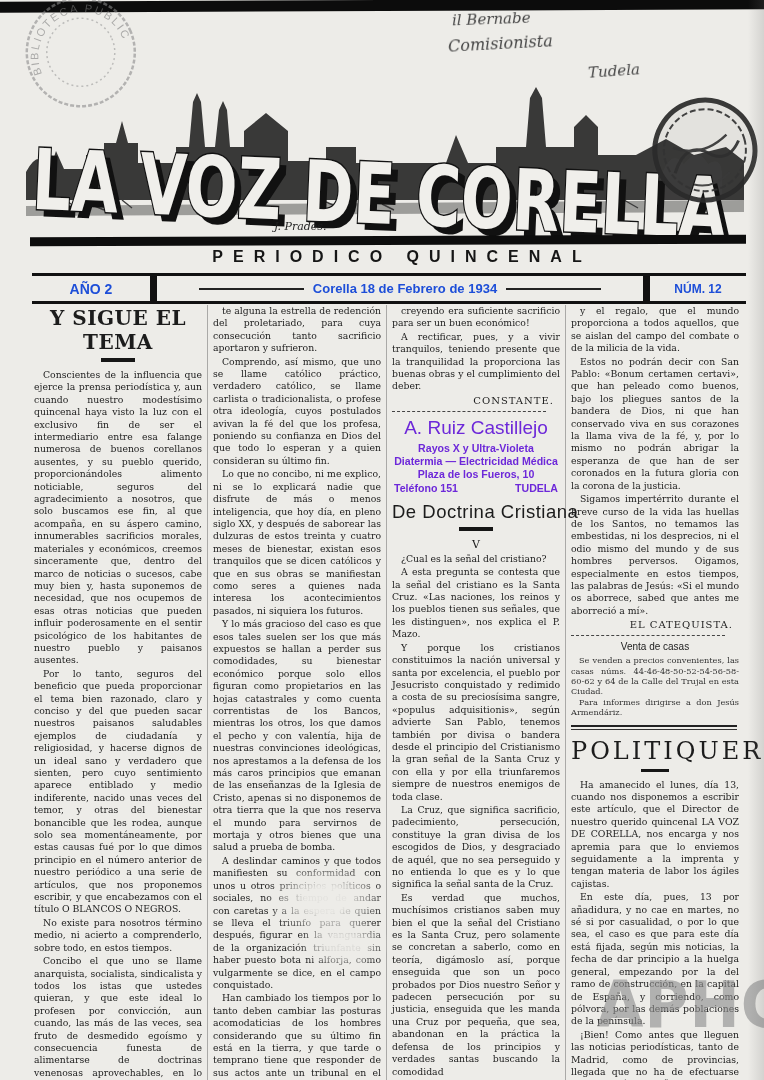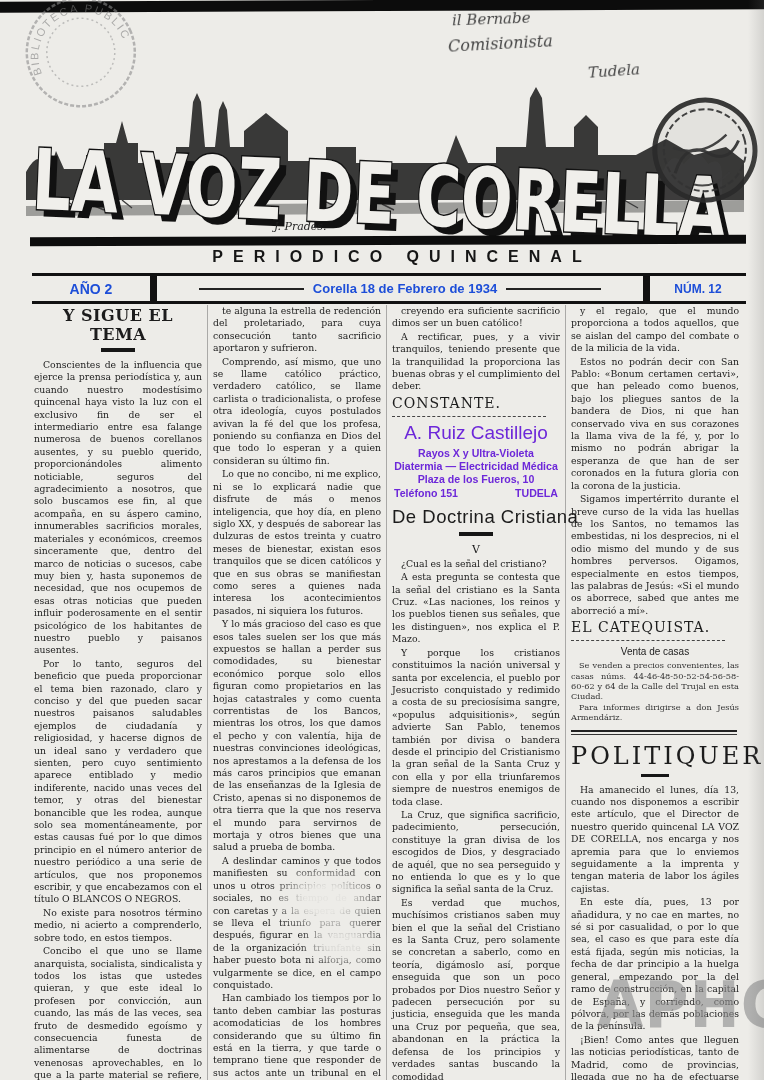--- a/index.html
+++ b/index.html
@@ -39,24 +39,24 @@
   .db-center{flex:1;display:flex;align-items:center;justify-content:center;gap:9px;font-size:13px;font-weight:bold;}
   .db-line{height:2px;background:#222;}
   .db-line.l{width:105px;} .db-line.r{width:95px;}
   .db-num{width:96px;display:flex;align-items:center;justify-content:center;font-size:12px;font-weight:bold;}
 
   
   .columns{position:absolute;top:305px;left:34px;width:714px;display:flex;}
   .col{width:168px;}
   .col:not(:last-child){border-right:1px solid rgba(45,45,45,.35);padding-right:5px;margin-right:5px;}
   .col p{margin:0 0 1px;text-indent:9px;font-size:9.3px;line-height:12.4px;text-align:justify;}
-  .h-sigue{font-size:16px;font-weight:bold;text-align:center;letter-spacing:.5px;margin:1px 0 0;}
+  .h-sigue{font-size:20px;font-weight:bold;text-align:center;letter-spacing:.5px;margin:1px 0 0;}
   .dashbar{width:34px;height:4px;background:#161616;margin:4px auto 7px;}
   .dashbar.thin{width:28px;height:3px;}
-  .sig{font-size:14px;letter-spacing:1px;margin:2px 6px 2px 0;}
+  .sig{text-align:right;font-size:10px;letter-spacing:1px;margin:2px 6px 2px 0;}
   .sep{border-top:1px dashed #444;margin:5px 14px 5px 0;}
   .sep-double{border-top:2px solid #222;border-bottom:1px solid #333;height:2px;margin:7px 2px 6px 0;}
 
   
   .ad{text-align:center;font-family:"Liberation Sans",sans-serif;color:#6d28d9;}
   .ad-name{font-size:19px;font-weight:400;margin:4px 0 3px;}
   .ad-line{font-size:10.6px;font-weight:bold;margin:1px 0;}
   .ad-row{display:flex;justify-content:space-between;font-size:10.6px;font-weight:bold;padding:1px 2px 2px;}
 
   .h-doctrina{font-family:"Liberation Sans",sans-serif;font-weight:400;font-size:18.5px;text-align:center;
@@ -150,21 +150,21 @@
   <div class="col">
     <p>te alguna la estrella de redención del proletariado, para cuya consecución tanto sacrificio aportaron y sufrieron.</p>
     <p>Comprendo, así mismo, que uno se llame católico práctico, verdadero católico, se llame carlista o tradicionalista, o profese otra ideología, cuyos postulados avivan la fé del que los profesa, poniendo su confianza en Dios del que todo lo esperan y a quien consideran su último fin.</p>
     <p>Lo que no concibo, ni me explico, ni se lo explicará nadie que disfrute de más o menos inteligencia, que hoy día, en pleno siglo XX, y después de saborear las dulzuras de estos treinta y cuatro meses de bienestar, existan esos tranquilos que se dicen católicos y que en sus obras se manifiestan como seres a quienes nada interesa los acontecimientos pasados, ni siquiera los futuros.</p>
     <p>Y lo más gracioso del caso es que esos tales suelen ser los que más expuestos se hallan a perder sus comodidades, su bienestar económico porque solo ellos figuran como propietarios en las hojas catastrales y como cuenta correntistas de los Bancos, mientras los otros, los que damos el pecho y con valentía, hija de nuestras convinciones ideológicas, nos aprestamos a la defensa de los más caros principios que emanan de las enseñanzas de la Iglesia de Cristo, apenas si no disponemos de otra tierra que la que nos reserva el mundo para servirnos de mortaja y otros bienes que una salud a prueba de bomba.</p>
     <p>A deslindar caminos y que todos manifiesten su conformidad con unos u otros principios políticos o sociales, no es tiempo de andar con caretas y a la espera de quien se lleva el triunfo para querer después, figurar en la vanguardia de la organización triunfante sin haber puesto bota ni alforja, como vulgarmente se dice, en el campo conquistado.</p>
     <p>Han cambiado los tiempos por lo tanto deben cambiar las posturas acomodaticias de los hombres considerando que su último fin está en la tierra, y que tarde o temprano tiene que responder de sus actos ante un tribunal en el que no cabe decir, ni alegar: ¡Me parecía! ¡No sabía! Yo era socio de una entidad en que abonaba seis pesetas anuales</p>
   </div>
 
   <div class="col">
-    <p>creyendo era suficiente sacrificio dimos ser un buen católico!</p>
+    <p>creyendo era suficiente sacrificio para ser un buen económico!</p>
     <p>A rectificar, pues, y a vivir tranquilos, teniendo presente que la tranquilidad la proporciona las buenas obras y el cumplimiento del deber.</p>
     <div class="sig">CONSTANTE.</div>
     <div class="sep"></div>
     <div class="ad">
       <div class="ad-name">A. Ruiz Castillejo</div>
       <div class="ad-line">Rayos X y Ultra-Violeta</div>
       <div class="ad-line">Diatermia — Electricidad Médica</div>
       <div class="ad-line">Plaza de los Fueros, 10</div>
       <div class="ad-row">
         <span>Teléfono 151</span>

